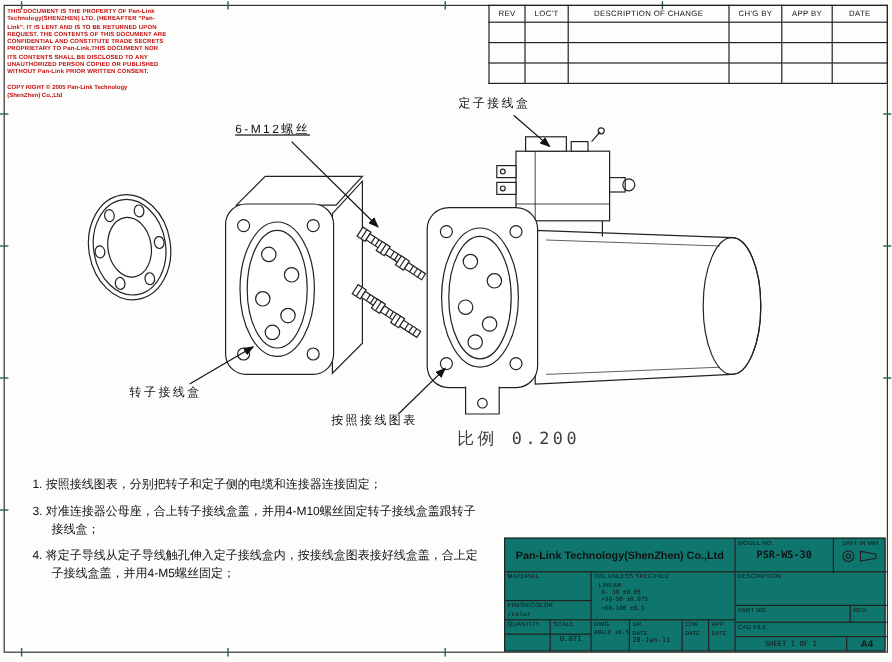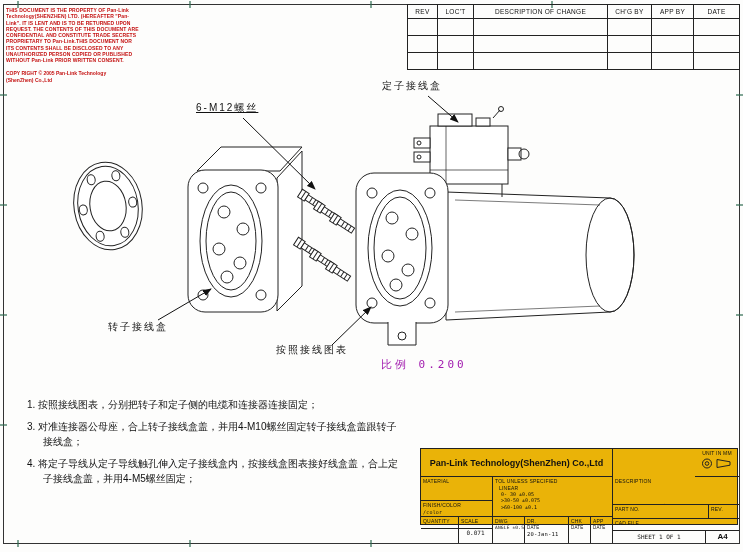--- a/index.html
+++ b/index.html
@@ -21,27 +21,27 @@
   
   .rev-table{left:407px;top:4px;border-collapse:collapse;table-layout:fixed;}
   .rev-table th,.rev-table td{
     border:1px solid #222;font-size:6.5px;font-weight:normal;
     padding:1px 1px;text-align:center;white-space:nowrap;overflow:hidden;
   }
   .rev-table th{height:11px;letter-spacing:.3px;}
   .rev-table td{height:14px;}
   
   .dwg-label{font-size:10px;letter-spacing:2px;white-space:nowrap;color:#111;}
-  .scale-note{font-size:11px;letter-spacing:3px;white-space:nowrap;color:#a21caf;
+  .scale-note{font-size:14px;letter-spacing:3px;white-space:nowrap;color:#404040;
     font-family:"DejaVu Sans Mono", monospace;}
   
   .instructions{left:27px;top:397px;width:378px;font-size:10px;line-height:1.5;}
   .instructions .item{margin-bottom:7px;padding-left:16px;text-indent:-16px;}
   
-  .tb{left:420px;top:448px;width:318px;height:77px;border:1.5px solid #222;box-sizing:border-box;background:#eab308;}
+  .tb{left:420px;top:448px;width:318px;height:95px;border:1.5px solid #222;box-sizing:border-box;background:#0f766e;}
   .tb .cell{position:absolute;box-sizing:border-box;border-right:1px solid #222;border-bottom:1px solid #222;overflow:hidden;}
   .tb .nbr{border-right:none;}
   .tb .nbb{border-bottom:none;}
   .tb-label{font-size:5px;letter-spacing:.2px;display:block;padding:1px 0 0 2px;white-space:nowrap;}
   .tb-mono{font-family:"DejaVu Sans Mono", monospace;}
   .company{font-size:9px;font-weight:bold;display:flex;align-items:center;justify-content:center;height:100%;white-space:nowrap;}
   .model-val{font-size:8.5px;font-weight:bold;text-align:center;display:block;margin-top:2px;font-family:"DejaVu Sans Mono", monospace;}
   .tol-line{font-size:5px;display:block;padding-left:8px;white-space:nowrap;font-family:"DejaVu Sans Mono", monospace;line-height:1.25;}
   .desc-val{font-size:12px;text-align:right;display:block;margin-top:18px;letter-spacing:4px;}
   .small-val{font-size:6px;display:block;text-align:center;font-family:"DejaVu Sans Mono", monospace;}
@@ -270,20 +270,24 @@
   <div class="item">1. 按照接线图表，分别把转子和定子侧的电缆和连接器连接固定；</div>
   <div class="item">3. 对准连接器公母座，合上转子接线盒盖，并用4-M10螺丝固定转子接线盒盖跟转子接线盒；</div>
   <div class="item">4. 将定子导线从定子导线触孔伸入定子接线盒内，按接线盒图表接好线盒盖，合上定子接线盒盖，并用4-M5螺丝固定；</div>
 </div>
 
 <div class="abs tb">
 
   <div class="cell" style="left:0;top:0;width:192px;height:28px;">
     <div class="company">Pan-Link Technology(ShenZhen) Co.,Ltd</div>
   </div>
+  <div class="cell" style="left:192px;top:0;width:82px;height:28px;">
+    <span class="tb-label">MODEL NO.</span>
+    <span class="model-val">PSR-WS-30</span>
+  </div>
   <div class="cell nbr" style="left:274px;top:0;width:44px;height:28px;">
     <span class="tb-label" style="text-align:center;padding-left:0;">UNIT IN MM</span>
     <svg width="36" height="13" style="margin:1px auto 0;">
       <g stroke="#222" fill="none">
         <circle cx="8" cy="6.5" r="4.5"></circle>
           <circle cx="8" cy="6.5" r="1.8"></circle>
         <path d="M18,2.5 L31,4.8 L31,8.2 L18,10.5 Z"></path>
       </g>
     </svg>
   </div>

